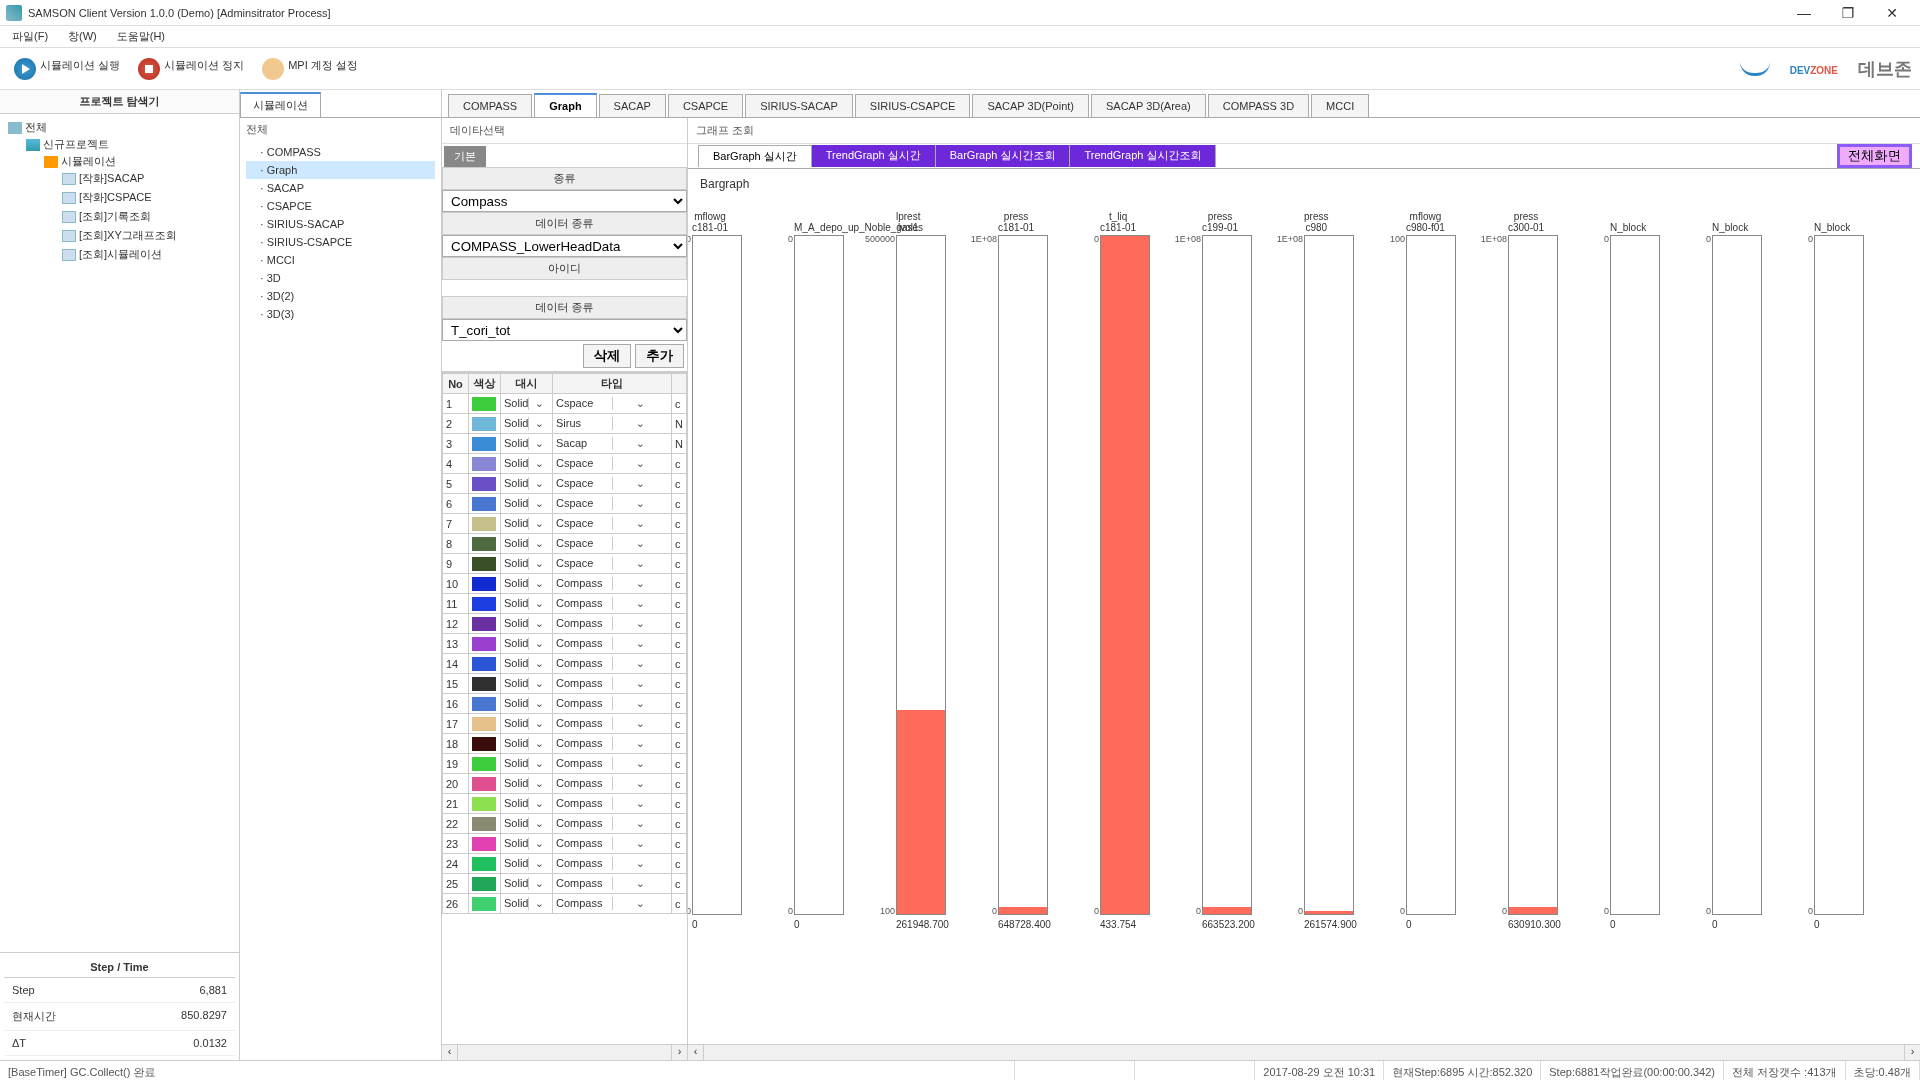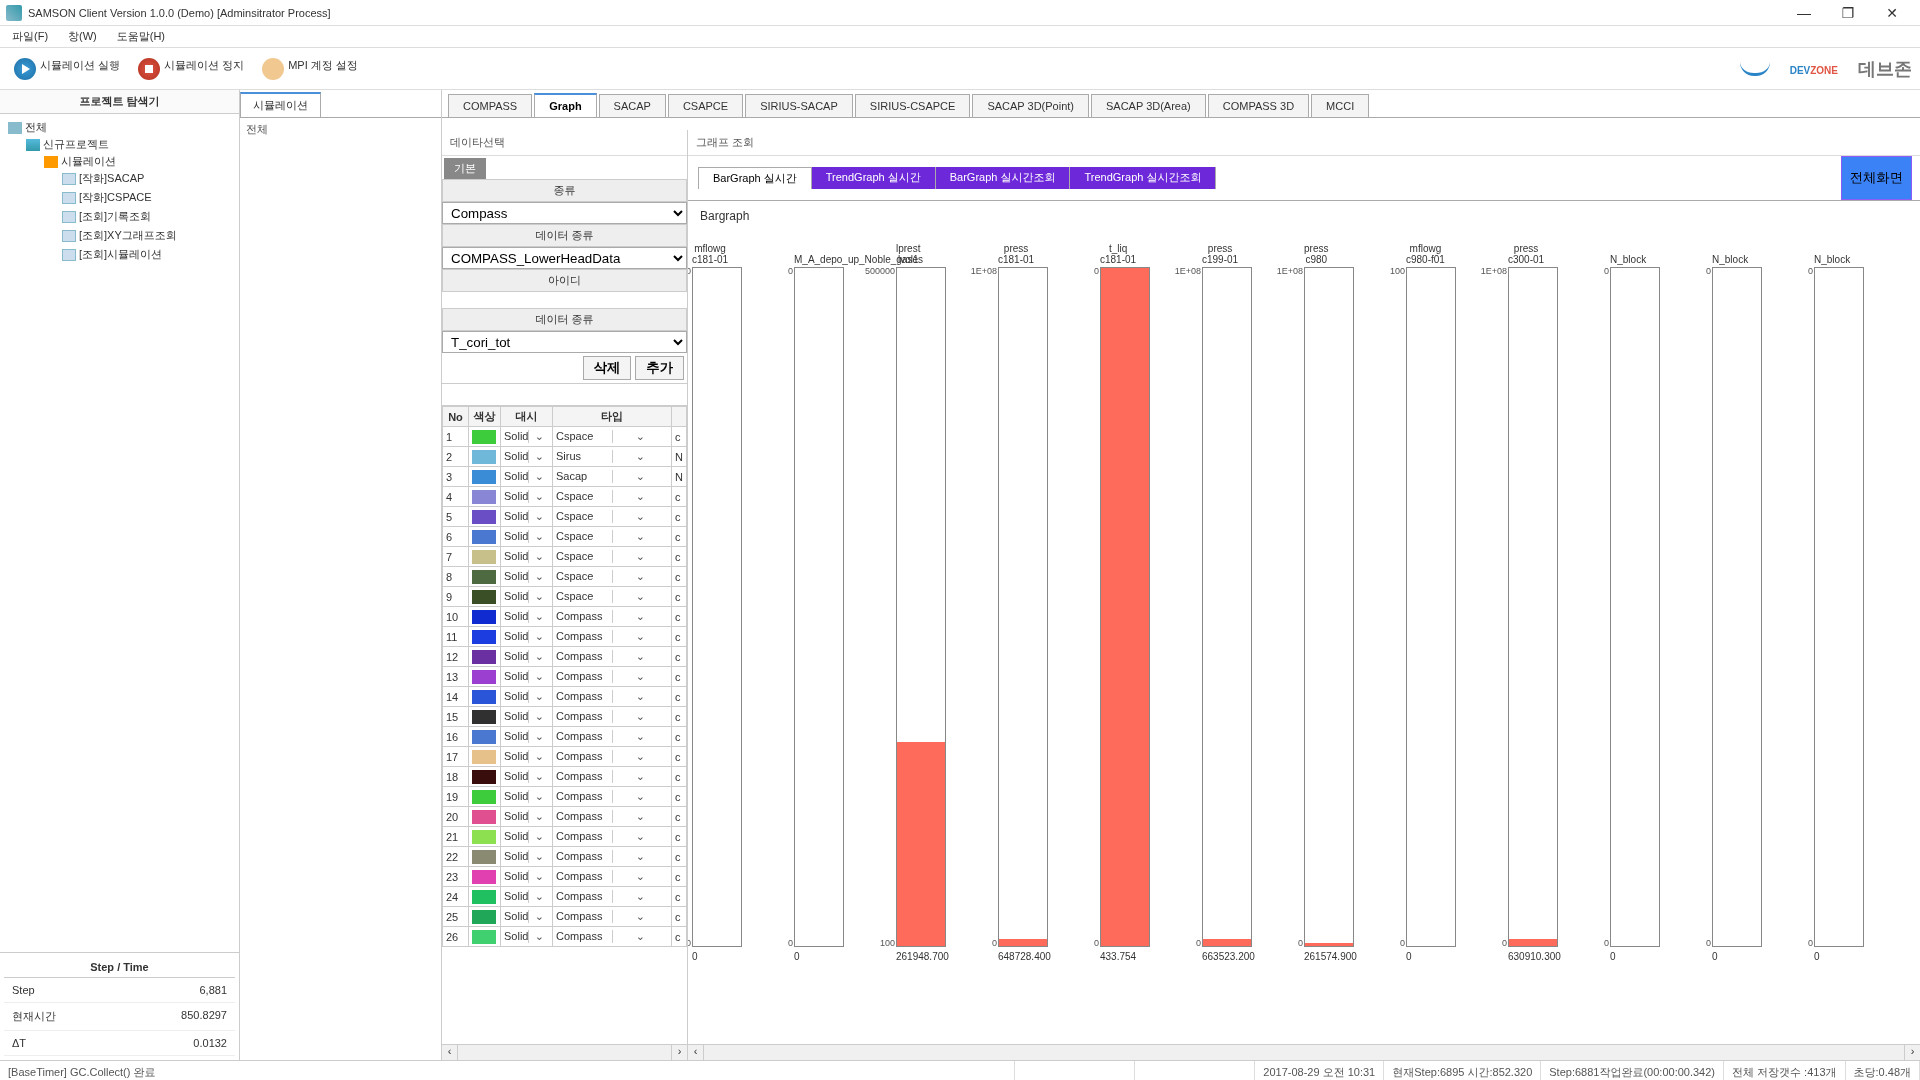--- a/index.html
+++ b/index.html
@@ -43,49 +43,49 @@
 
 .center-stack { display: flex; flex: 1; }
 .sim-panel { width: 202px; border-right: 1px solid #ccc; }
 .doc-tab { display: inline-block; padding: 4px 12px; border: 1px solid #aaa; border-bottom: none; background: #eee; }
 .doc-tab.active { background: #fff; border-top: 2px solid #4a90d9; }
 .sim-panel .lbl-all { padding: 4px 6px; color: #555; }
 .sim-tree { padding: 2px 6px; }
 .sim-tree div { padding: 3px 0 3px 14px; cursor: default; }
 .sim-tree div.sel { background: #cde8ff; }
 
-.content { flex: 1; display: flex; flex-direction: column; gap: 12px; }
+.content { flex: 1; display: flex; flex-direction: column; }
 .sub-tabs { height: 28px; display: flex; align-items: flex-end; padding: 0 6px; border-bottom: 1px solid #aaa; gap: 2px; }
 .sub-tabs .tab { padding: 5px 14px; border: 1px solid #aaa; border-bottom: none; background: #f4f4f4; cursor: pointer; }
 .sub-tabs .tab.active { background: #fff; font-weight: bold; color: #000; border-top: 2px solid #4a90d9; }
 
 .content-body { display: flex; flex: 1; min-height: 0; }
 .data-select { width: 246px; border-right: 1px solid #ccc; display: flex; flex-direction: column; }
 .data-select .title { padding: 5px 8px; color: #555; border-bottom: 1px solid #ddd; }
 .data-select .basic-tab { padding: 3px 10px; background: #888; color: #fff; display: inline-block; margin: 2px 0 0 2px; }
 .box-hdr { text-align: center; padding: 3px; background: #eee; border: 1px solid #ccc; font-size: 11px; }
 .sel-combo { width: 100%; height: 22px; border: 1px solid #aaa; padding: 0 4px; background: #fff; }
 .btn-row { display: flex; justify-content: flex-end; gap: 4px; padding: 3px; border-bottom: 1px solid #ccc; }
 .btn-row button { padding: 2px 10px; border: 1px solid #aaa; background: #f4f4f4; cursor: pointer; font-weight: bold; }
-.grid { flex: 1; overflow-y: auto; overflow-x: auto; border-top: 1px solid #ccc; margin-top: 21px; }
+.grid { flex: 1; overflow-y: auto; overflow-x: auto; border-top: 1px solid #ccc; }
 .grid table { border-collapse: collapse; width: 100%; }
 .grid th, .grid td { border: 1px solid #ccc; padding: 1px 3px; font-size: 11px; text-align: left; height: 20px; }
 .grid th { background: #f4f4f4; text-align: center; }
 .swatch { width: 24px; height: 14px; display: block; }
 .cell-sel { display: flex; }
 .cell-sel span { flex: 1; }
 .cell-sel .dd { width: 14px; text-align: center; border-left: 1px solid #ccc; color: #555; }
 
 .graph-area { flex: 1; display: flex; flex-direction: column; }
 .graph-area .title { padding: 5px 8px; color: #555; border-bottom: 1px solid #ddd; display: flex; justify-content: space-between; }
 .gtabs { display: flex; margin-left: 10px; }
 .gtabs .gt { padding: 3px 14px; background: #6d28d9; color: #fff; border-right: 1px solid #aaa; cursor: pointer; font-size: 11px; }
 .gtabs .gt.active { background: #fff; color: #000; border: 1px solid #aaa; border-bottom: none; }
 .gtabs-row { display: flex; justify-content: space-between; align-items: center; padding-right: 8px; border-bottom: 1px solid #aaa; }
-.full-btn { padding: 12px 8px; border: 1px solid #8b5cf6; background: #3b82f6; cursor: pointer; }
+.full-btn { padding: 0 8px; border: 3px solid #8b5cf6; background: #f0abfc; cursor: pointer; }
 
 .chart-title { font-size: 12px; padding: 8px 12px; color: #333; }
 .bars-wrap { flex: 1; display: flex; overflow-x: auto; padding: 0 4px 4px; }
 .bar-col { width: 102px; flex-shrink: 0; display: flex; flex-direction: column; align-items: flex-start; }
 .bar-col .labels { height: 36px; font-size: 10px; text-align: center; display: flex; flex-direction: column; justify-content: flex-end; padding-bottom: 2px; line-height: 11px; }
 .bar-box { width: 50px; height: 680px; border: 1px solid #888; position: relative; display: flex; flex-direction: column; justify-content: flex-end; }
 .bar-fill { background: #ff6b5b; width: 100%; }
 .bar-col .axis-top { position: absolute; top: -2px; left: -32px; font-size: 9px; color: #555; width: 30px; text-align: right; }
 .bar-col .axis-bot { position: absolute; bottom: -2px; left: -22px; font-size: 9px; color: #555; width: 20px; text-align: right; }
 .bar-col .value { font-size: 10px; text-align: center; padding-top: 4px; }
@@ -180,20 +180,32 @@
     </div>
   </div>
 
   <div class="center-stack">
 
     <div class="sim-panel">
       <div style="padding-top:2px"></div>
       <span class="doc-tab active">시뮬레이션</span>
       <div style="border-top:1px solid #aaa"></div>
       <div class="lbl-all">전체</div>
+      <div class="sim-tree" id="sim-tree">
+          <div>· COMPASS</div>
+          <div class="sel">· Graph</div>
+          <div>· SACAP</div>
+          <div>· CSAPCE</div>
+          <div>· SIRIUS-SACAP</div>
+          <div>· SIRIUS-CSAPCE</div>
+          <div>· MCCI</div>
+          <div>· 3D</div>
+          <div>· 3D(2)</div>
+          <div>· 3D(3)</div>
+        </div>
     </div>
 
     <div class="content">
       <div class="sub-tabs" id="sub-tabs">
           <span class="tab">COMPASS</span>
           <span class="tab active">Graph</span>
           <span class="tab">SACAP</span>
           <span class="tab">CSAPCE</span>
           <span class="tab">SIRIUS-SACAP</span>
           <span class="tab">SIRIUS-CSAPCE</span>

